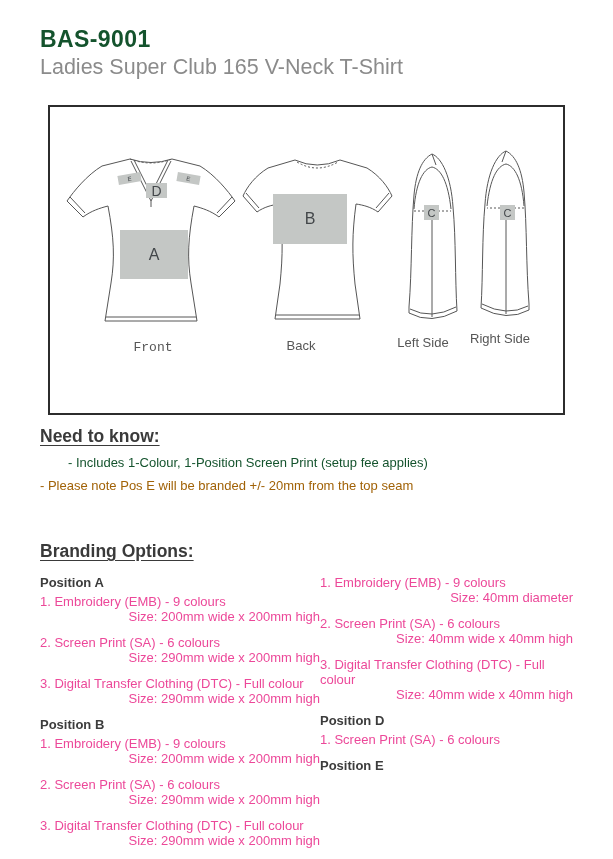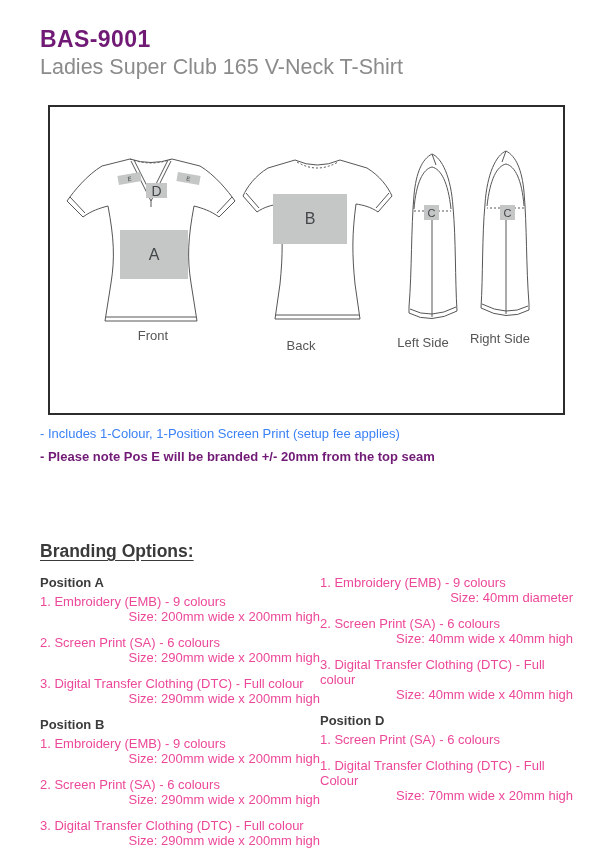--- a/index.html
+++ b/index.html
@@ -8,21 +8,21 @@
     position: relative;
     width: 613px;
     height: 859px;
     background: #ffffff;
     font-family: "Liberation Sans", sans-serif;
     overflow: hidden;
   }
   
   .product-code {
     position: absolute; left: 40px; top: 26px;
-    margin: 0; font-size: 23px; font-weight: bold; color: #701a75;
+    margin: 0; font-size: 23px; font-weight: bold; color: #14532d;
     letter-spacing: 0.4px;
   }
   .product-name {
     position: absolute; left: 40px; top: 55px;
     margin: 0; font-size: 21.5px; font-weight: normal; color: #8b8b8b;
   }
   
   .diagram {
     position: absolute; left: 48px; top: 105px;
     width: 517px; height: 310px;
@@ -34,21 +34,21 @@
   .svg-back  { left: 190px; top: 47px; }
   .svg-left-side  { left: 348px; top: 42px; }
   .svg-right-side { left: 424px; top: 39px; transform: scaleX(-1); }
   .shirt-line { stroke: #565656; stroke-width: 1; fill: none; }
   .shirt-fill { stroke: #565656; stroke-width: 1; fill: #ffffff; }
   .dash { stroke-dasharray: 2,2; }
   .view-label {
     position: absolute; font-size: 13px; color: #565656;
     text-align: center; width: 88px;
   }
-  .label-front { left: 59px;  top: 221px; }
+  .label-front { left: 59px;  top: 233px; font-family: Liberation Mono, monospace; }
   .label-back  { left: 207px; top: 231px; }
   .label-left  { left: 329px; top: 228px; }
   .label-right { left: 406px; top: 224px; }
   
   .marker {
     position: absolute; background: #c4c7c5;
     display: flex; align-items: center; justify-content: center;
     color: #43474a; z-index: 3;
   }
   .marker-a { left: 70px;  top: 123px; width: 68px; height: 49px; font-size: 16px; }
@@ -58,22 +58,22 @@
   .marker-e-right { left: 127px; top: 67px; width: 23px; height: 9px; font-size: 6px; transform: rotate(10deg); }
   .marker-c-left  { left: 374px; top: 98px; width: 15px; height: 15px; font-size: 11px; }
   .marker-c-right { left: 450px; top: 98px; width: 15px; height: 15px; font-size: 11px; }
   
   .section-heading {
     margin: 0 0 8px 0; font-size: 17.5px; font-weight: bold; color: #3a3a3a;
     text-decoration: underline; text-underline-offset: 3px;
   }
   .need { position: absolute; left: 40px; top: 426px; width: 533px; }
   .note { margin: 0 0 7px 0; font-size: 13px; line-height: 16px; }
-  .note-gray { color: #3b82f6; }
-  .note-red  { color: #701a75; font-weight: bold; }
+  .note-gray { color: #14532d; margin-left: 28px; }
+  .note-red  { color: #a16207; }
   .branding { position: absolute; left: 40px; top: 541px; width: 533px; }
   .cols { display: flex; margin-top: 13px; }
   .col-left  { width: 280px; }
   .col-right { width: 253px; }
   .pos { margin-bottom: 11px; }
   .pos-title { font-size: 13px; font-weight: bold; color: #3c3c3c; margin-bottom: 3px; line-height: 16px; }
   .item { margin-bottom: 11px; font-size: 13px; color: #ec4899; line-height: 15px; }
   .item .l2 { padding-left: 17px; text-align: right; }
 </style>
 </head>
@@ -131,20 +131,21 @@
     <div class="marker marker-c-left">C</div>
     <div class="marker marker-c-right">C</div>
 
     <div class="view-label label-front">Front</div>
     <div class="view-label label-back">Back</div>
     <div class="view-label label-left">Left Side</div>
     <div class="view-label label-right">Right Side</div>
   </div>
 
   <section class="need">
+    <h3 class="section-heading">Need to know:</h3>
     <p class="note note-gray">- Includes 1-Colour, 1-Position Screen Print (setup fee applies)</p>
     <p class="note note-red">- Please note Pos E will be branded +/- 20mm from the top seam</p>
   </section>
 
   <section class="branding">
     <h3 class="section-heading">Branding Options:</h3>
     <div class="cols">
 
       <div class="col-left">
         <div class="pos">
@@ -194,23 +195,20 @@
             <div class="l2">Size: 40mm wide x 40mm high</div>
           </div>
         </div>
         <div class="pos">
           <div class="pos-title">Position D</div>
           <div class="item">
             <div class="l1">1. Screen Print (SA) - 6 colours</div>
           </div>
         </div>
         <div class="pos">
-          <div class="item">
-            <div class="l1">1. Digital Transfer Clothing (DTC) - Full Colour</div>
-            <div class="l2">Size: 70mm wide x 20mm high</div>
-          </div>
+          <div class="pos-title">Position E</div>
         </div>
       </div>
 
     </div>
   </section>
 
 </div>
 
 </body></html>

